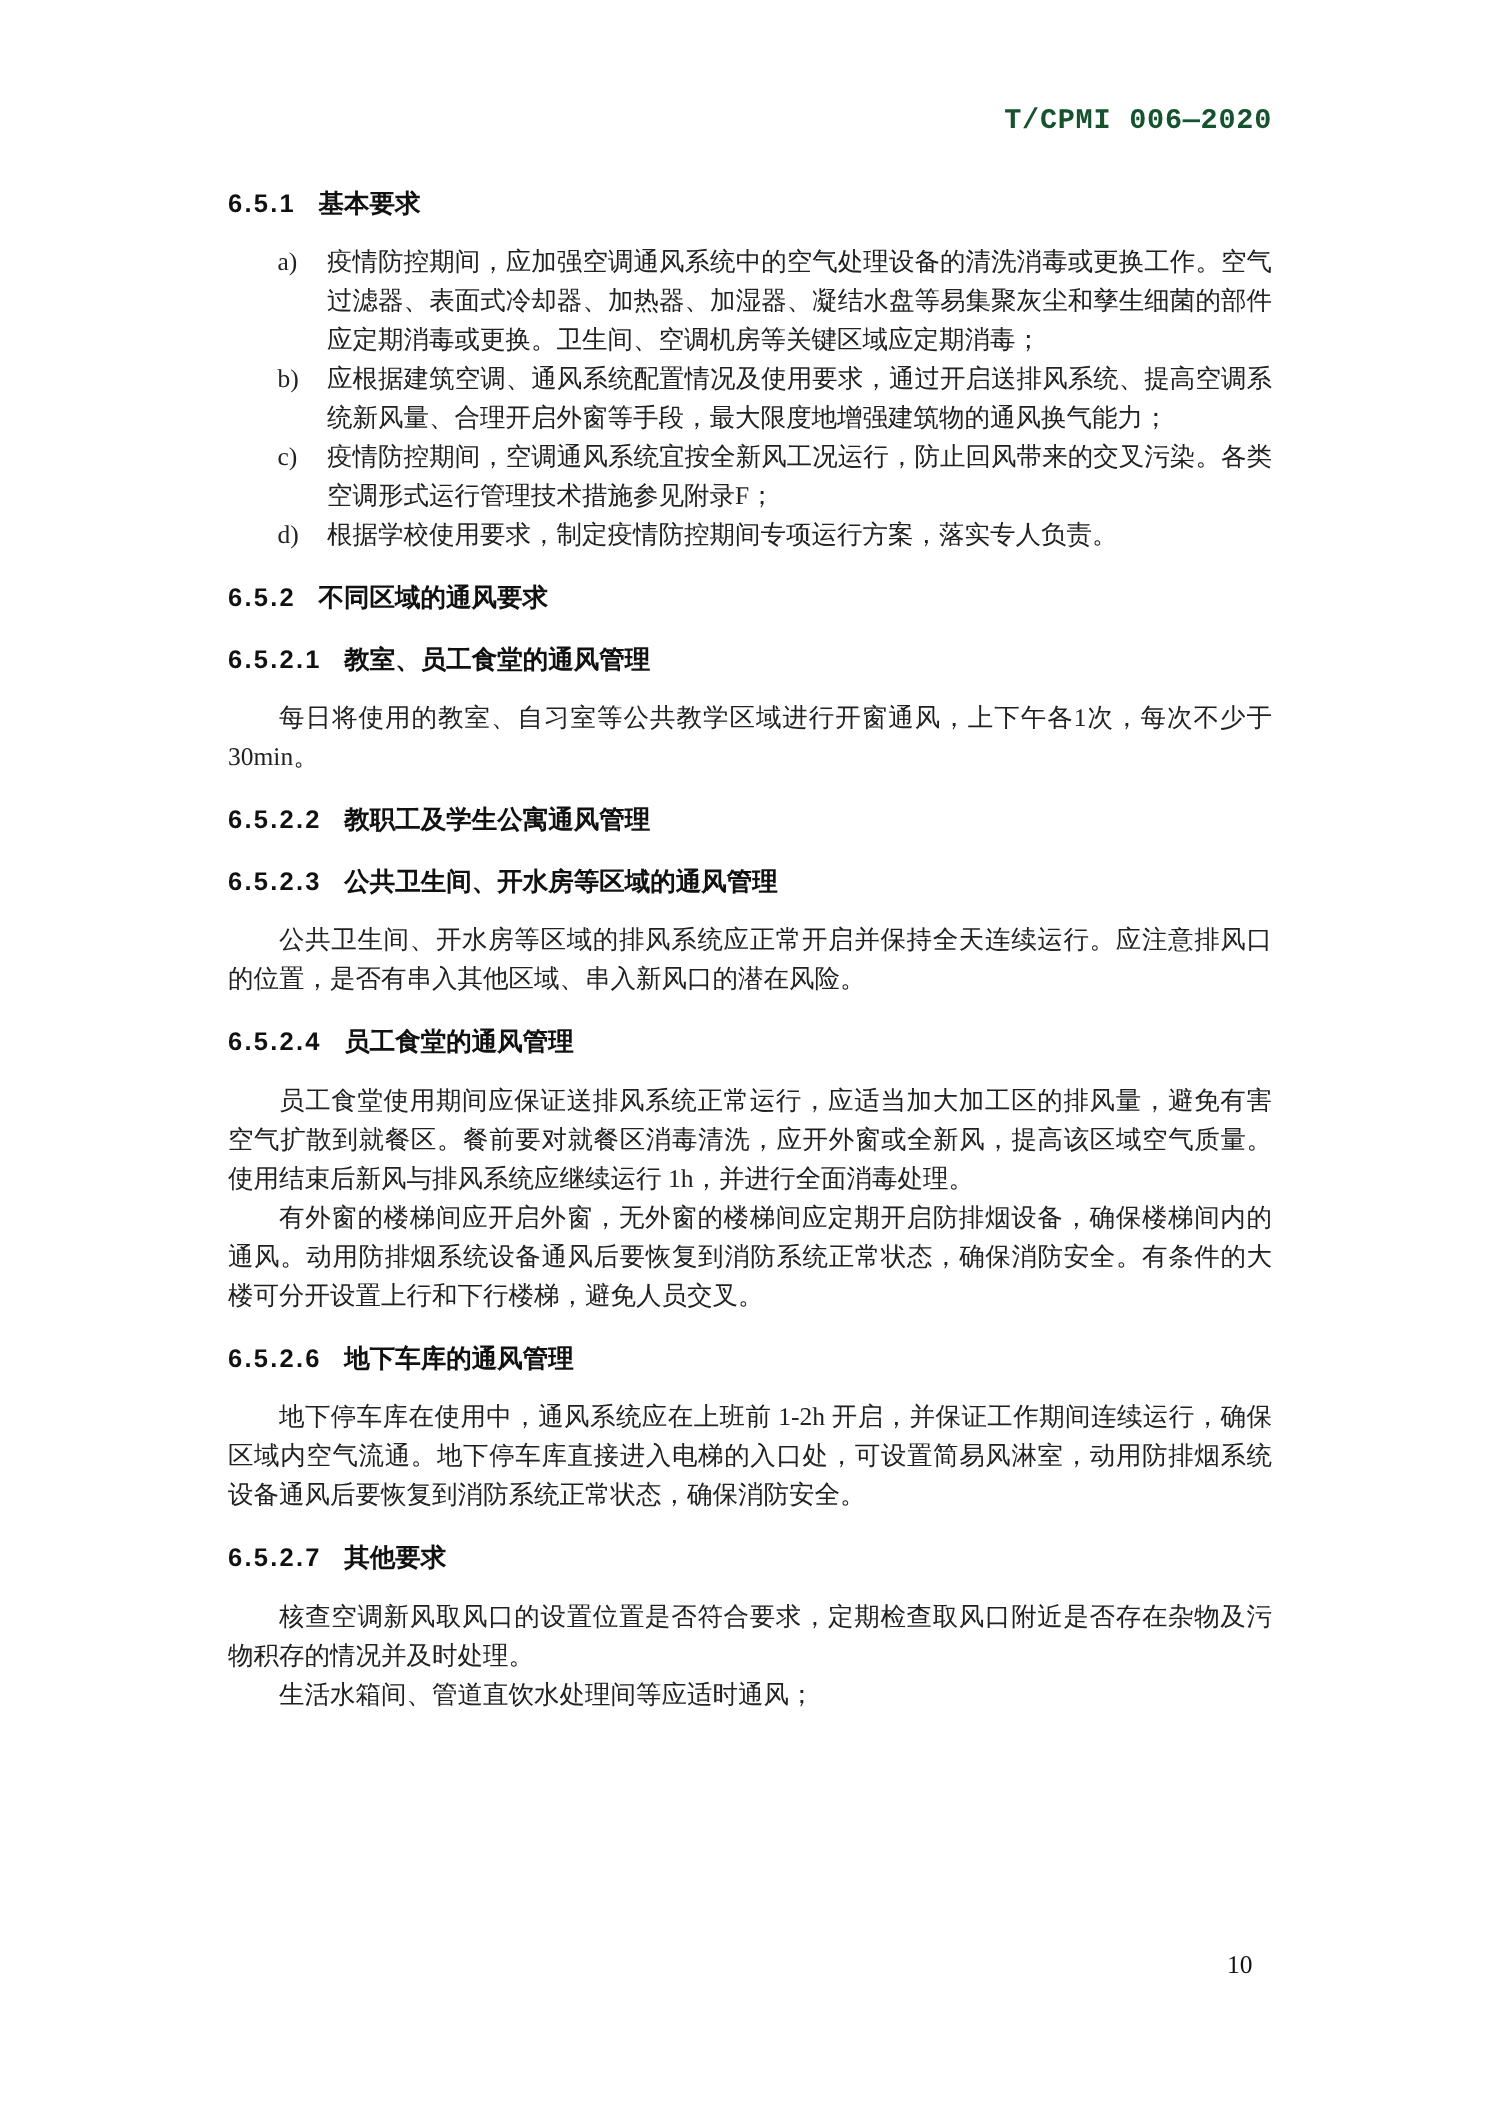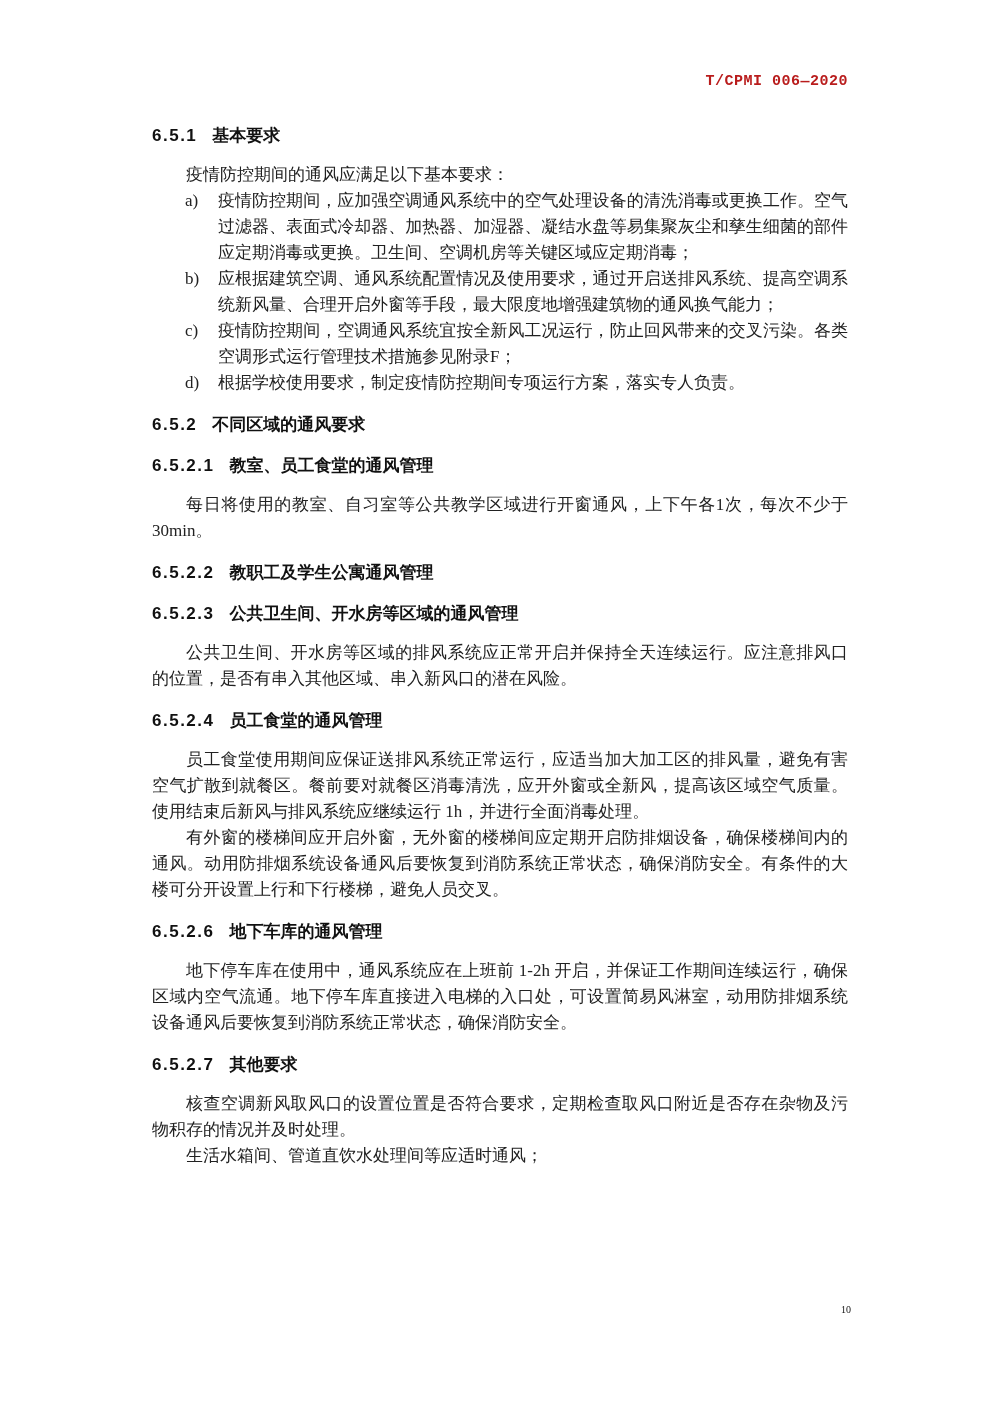--- a/index.html
+++ b/index.html
@@ -17,24 +17,24 @@
     line-height: 26px;
     color: #212121;
   }
   .header-row {
     text-align: right;
     height: 20px;
     line-height: 20px;
   }
   .std-code {
     font-family: "Liberation Mono", "DejaVu Sans Mono", monospace;
-    font-size: 15px;
+    font-size: 19px;
     font-weight: 600;
     letter-spacing: 0.5px;
-    color: #b91c1c;
+    color: #14532d;
   }
   .sec-heading {
     display: flex;
     align-items: center;
     font-family: "Liberation Sans", "DejaVu Sans", sans-serif;
     font-weight: 700;
     font-size: 17px;
     line-height: 24px;
     color: #111111;
     margin: 17px 0 14px 0;
@@ -60,42 +60,41 @@
     flex: none;
     width: 33px;
   }
   .li-text {
     flex: 1;
     text-align: justify;
   }
   .footer-pageno {
     position: absolute;
     bottom: 95px;
-    right: 149px;
-    font-size: 10px;
+    right: 165px;
+    font-size: 17px;
     line-height: 20px;
     color: #111111;
     font-family: "Liberation Serif", "DejaVu Serif", serif;
   }
 </style>
 </head>
 <body>
 
 <div class="page">
 
   <div class="header-row">
     <span class="std-code">T/CPMI 006—2020</span>
   </div>
 
   <div class="sec-heading first">
     <span class="sec-num">6.5.1</span>
     <span class="sec-title">基本要求</span>
   </div>
 
-  <p class="para">疫情防控期间的通风应满足以下基本要求：</p>
 
   <div class="olist">
     <div class="li">
       <span class="li-label">a)</span>
       <span class="li-text">疫情防控期间，应加强空调通风系统中的空气处理设备的清洗消毒或更换工作。空气过滤器、表面式冷却器、加热器、加湿器、凝结水盘等易集聚灰尘和孳生细菌的部件应定期消毒或更换。卫生间、空调机房等关键区域应定期消毒；</span>
     </div>
     <div class="li">
       <span class="li-label">b)</span>
       <span class="li-text">应根据建筑空调、通风系统配置情况及使用要求，通过开启送排风系统、提高空调系统新风量、合理开启外窗等手段，最大限度地增强建筑物的通风换气能力；</span>
     </div>

